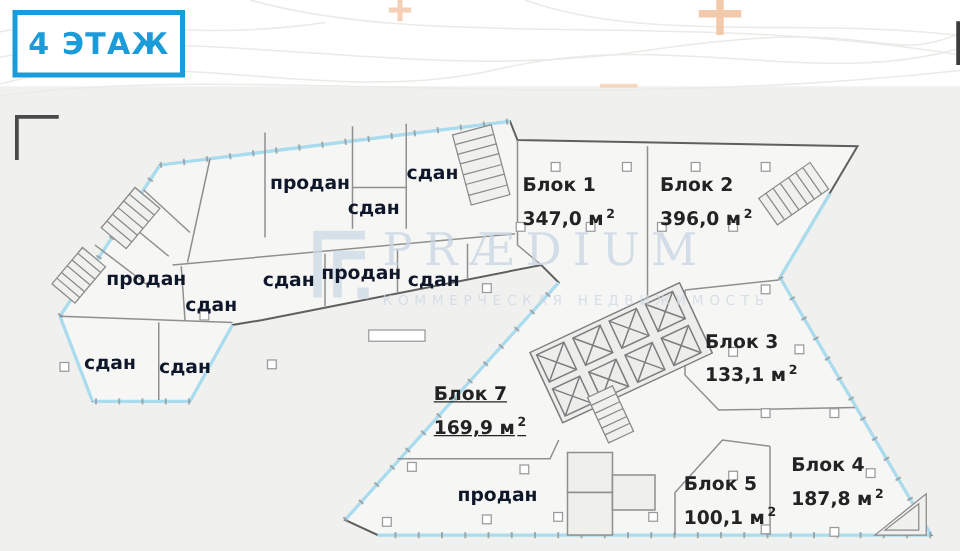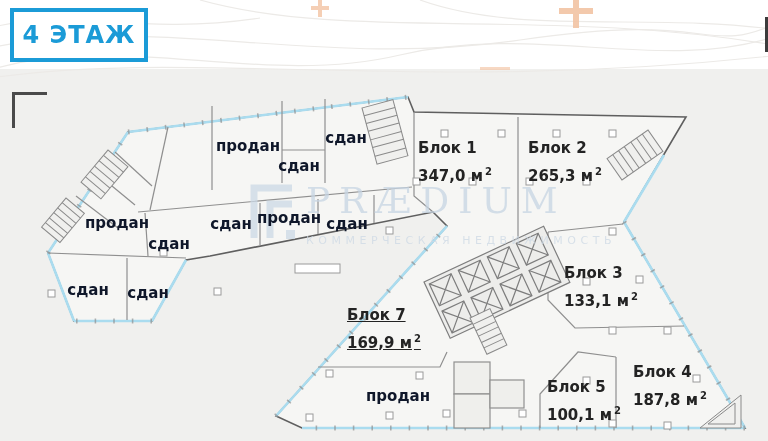--- a/index.html
+++ b/index.html
@@ -209,21 +209,21 @@
   </div>
 
   <div class="labels">
 
     <div class="blk" style="left:418px;top:136px;">
       <div>Блок 1</div>
       <div><span>347,0 м</span><sup>2</sup></div>
     </div>
     <div class="blk" style="left:528px;top:136px;">
       <div>Блок 2</div>
-      <div><span>265,3 м</span><sup>2</sup></div>
+      <div><span>396,0 м</span><sup>2</sup></div>
     </div>
     <div class="blk" style="left:564px;top:261px;">
       <div>Блок 3</div>
       <div><span>133,1 м</span><sup>2</sup></div>
     </div>
     <div class="blk" style="left:633px;top:360px;">
       <div>Блок 4</div>
       <div><span>187,8 м</span><sup>2</sup></div>
     </div>
     <div class="blk" style="left:547px;top:375px;">

